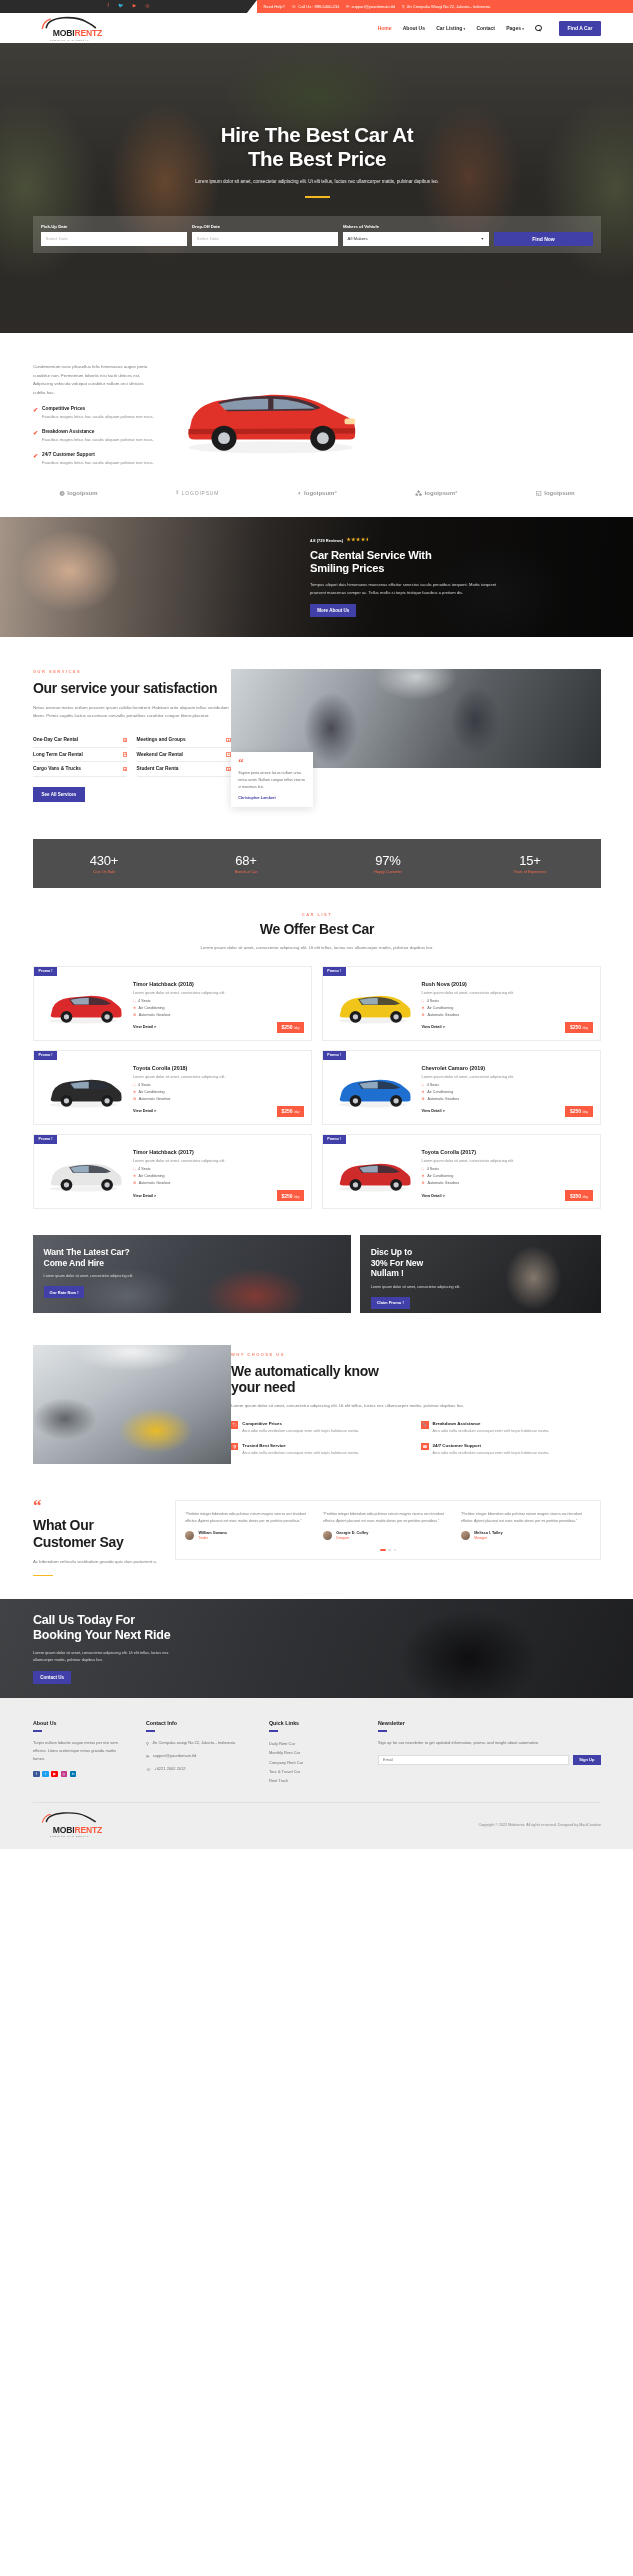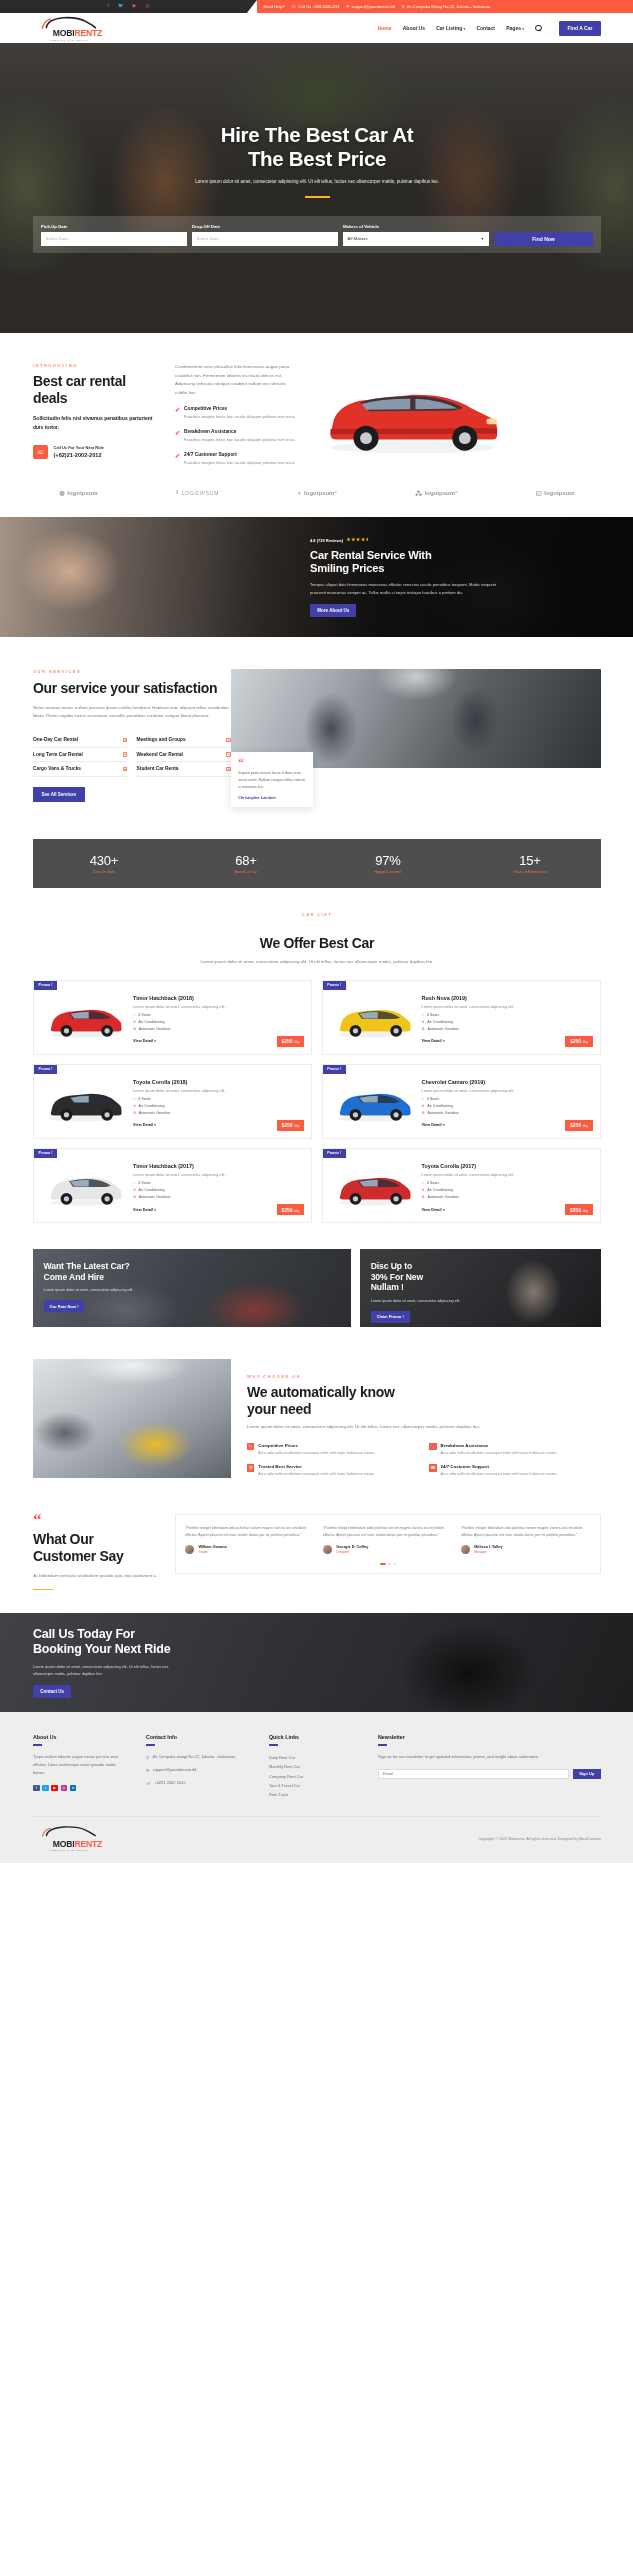--- a/index.html
+++ b/index.html
@@ -174,21 +174,21 @@
   .quote-card .who { font-size:3.8px; font-weight:bold; color:#4140a8; margin-top:4.6px; }
 
   
   .stats { background:#4e4e4e; padding:14px 0; display:flex; margin-top:17px; }
   .stat { flex:1; text-align:center; color:#fff; }
   .stat .n { font-size:13px; font-weight:normal; letter-spacing:-0.2px; }
   .stat .l { font-size:3.7px; color:#fc6a4d; margin-top:2.6px; }
 
   
   .carlist { padding:24px 0 9.2px; text-align:center; }
-  .carlist h2 { margin-top:18px; }
+  .carlist h2 { margin-top:4px; }
   .carlist .muted { width:290px; margin:6px auto 0; text-align:center; }
   .cars { display:grid; grid-template-columns:1fr 1fr; gap:9.2px; margin-top:13.2px; text-align:left; }
   .car { border:0.7px solid #ececec; background:#fff; display:flex; position:relative; padding:6.6px 7.3px 6.6px 0; }
   .promo { position:absolute; top:0; left:0; background:#4140a8; color:#fff; font-size:3.7px; font-weight:bold; padding:2.6px 4.6px; }
   .car-img { width:99px; display:flex; align-items:center; justify-content:center; padding-top:8px; }
   .car-body { flex:1; padding-top:8px; }
   .car-body h3 { font-size:5.4px; font-weight:bold; color:#1b1b1b; }
   .car-body .d { font-size:3.8px; color:#8d8d8d; line-height:1.8; margin-top:2.6px; }
   .spec { display:flex; align-items:center; gap:2.6px; font-size:3.7px; color:#5c5c5c; margin-top:2.6px; }
   .spec .si { color:#fc5b3f; font-size:3.6px; }
@@ -207,21 +207,21 @@
   .promo-b {
     flex:1; height:78px; position:relative; overflow:hidden; color:#fff; padding:12px 10.6px;
     background:linear-gradient(120deg,#6b6d70 0%,#44464a 50%,#232427 100%);
   }
   .promo-b:before{content:"";position:absolute;inset:0;background:radial-gradient(ellipse 40px 46px at 72% 55%, rgba(225,200,175,.5), transparent 70%), linear-gradient(90deg, rgba(0,0,0,.45), rgba(0,0,0,.25));}
   .promo-a h3, .promo-b h3 { position:relative; z-index:2; font-size:8.6px; line-height:1.25; font-weight:bold; letter-spacing:-0.1px; }
   .promo-a p, .promo-b p { position:relative; z-index:2; font-size:3.7px; color:#dcdcdc; margin-top:4.6px; line-height:1.8; width:99px; }
   .btn-sm { position:relative; z-index:2; background:#4140a8;color:#fff;border:none;font-size:4px;font-weight:bold;padding:3.3px 6px;margin-top:6.6px;cursor:pointer;}
 
   
-  .know { display:flex; gap:16px; padding:32px 0 6.6px; align-items:flex-end; }
+  .know { display:flex; gap:0; padding:32px 0 6.6px; align-items:center; }
   .know-photo {
     width:198px; height:119px; position:relative; overflow:hidden;
     background:linear-gradient(150deg,#dfe3e6 0%,#b9bfc4 38%,#8f959b 70%,#5e6368 100%);
   }
   .know-photo:before{
     content:"";position:absolute;inset:0;
     background:
       radial-gradient(ellipse 59px 36px at 62% 72%, rgba(240,190,30,.92), transparent 62%),
       radial-gradient(ellipse 46px 30px at 16% 62%, rgba(60,62,68,.7), transparent 70%),
       radial-gradient(ellipse 79px 26.4px at 50% 6%, rgba(250,250,250,.8), transparent 72%);
@@ -363,32 +363,20 @@
           <span class="ar">▼</span>
         </div>
       </div>
       <button class="btn-findnow">Find Now</button>
     </div>
   </div>
 </section>
 
 <section class="wrap deals">
   <div class="deals-grid">
-    <div class="deals-left">
-      <div class="eyebrow">INTRODUCING</div>
-      <h2 class="big">Best car rental deals</h2>
-      <div class="sub">Sollicitudin felis nisl vivamus penatibus parturient duis tortor.</div>
-      <div class="callrow">
-        <div class="callicon">☏</div>
-        <div>
-          <div class="call-lbl">Call Us For Your Next Ride</div>
-          <div class="call-num">(+62)21-2002-2012</div>
-        </div>
-      </div>
-    </div>
     <div class="deals-mid">
       <div class="muted">Condimentum nunc phasellus felis himenaeos augue porta curabitur non. Fermentum lobortis nisi taciti ultrices est. Adipiscing vehicula volutpat curabitur nullam orci ultricies cubilia hac.</div>
       <div class="feat">
         <span class="chk">✔</span>
         <div>
             <h4>Competitive Prices</h4>
         <p>Faucibus magnis letius hac iaculis aliquam pulvinar non risus.</p>
           </div>
       </div>
       <div class="feat">

